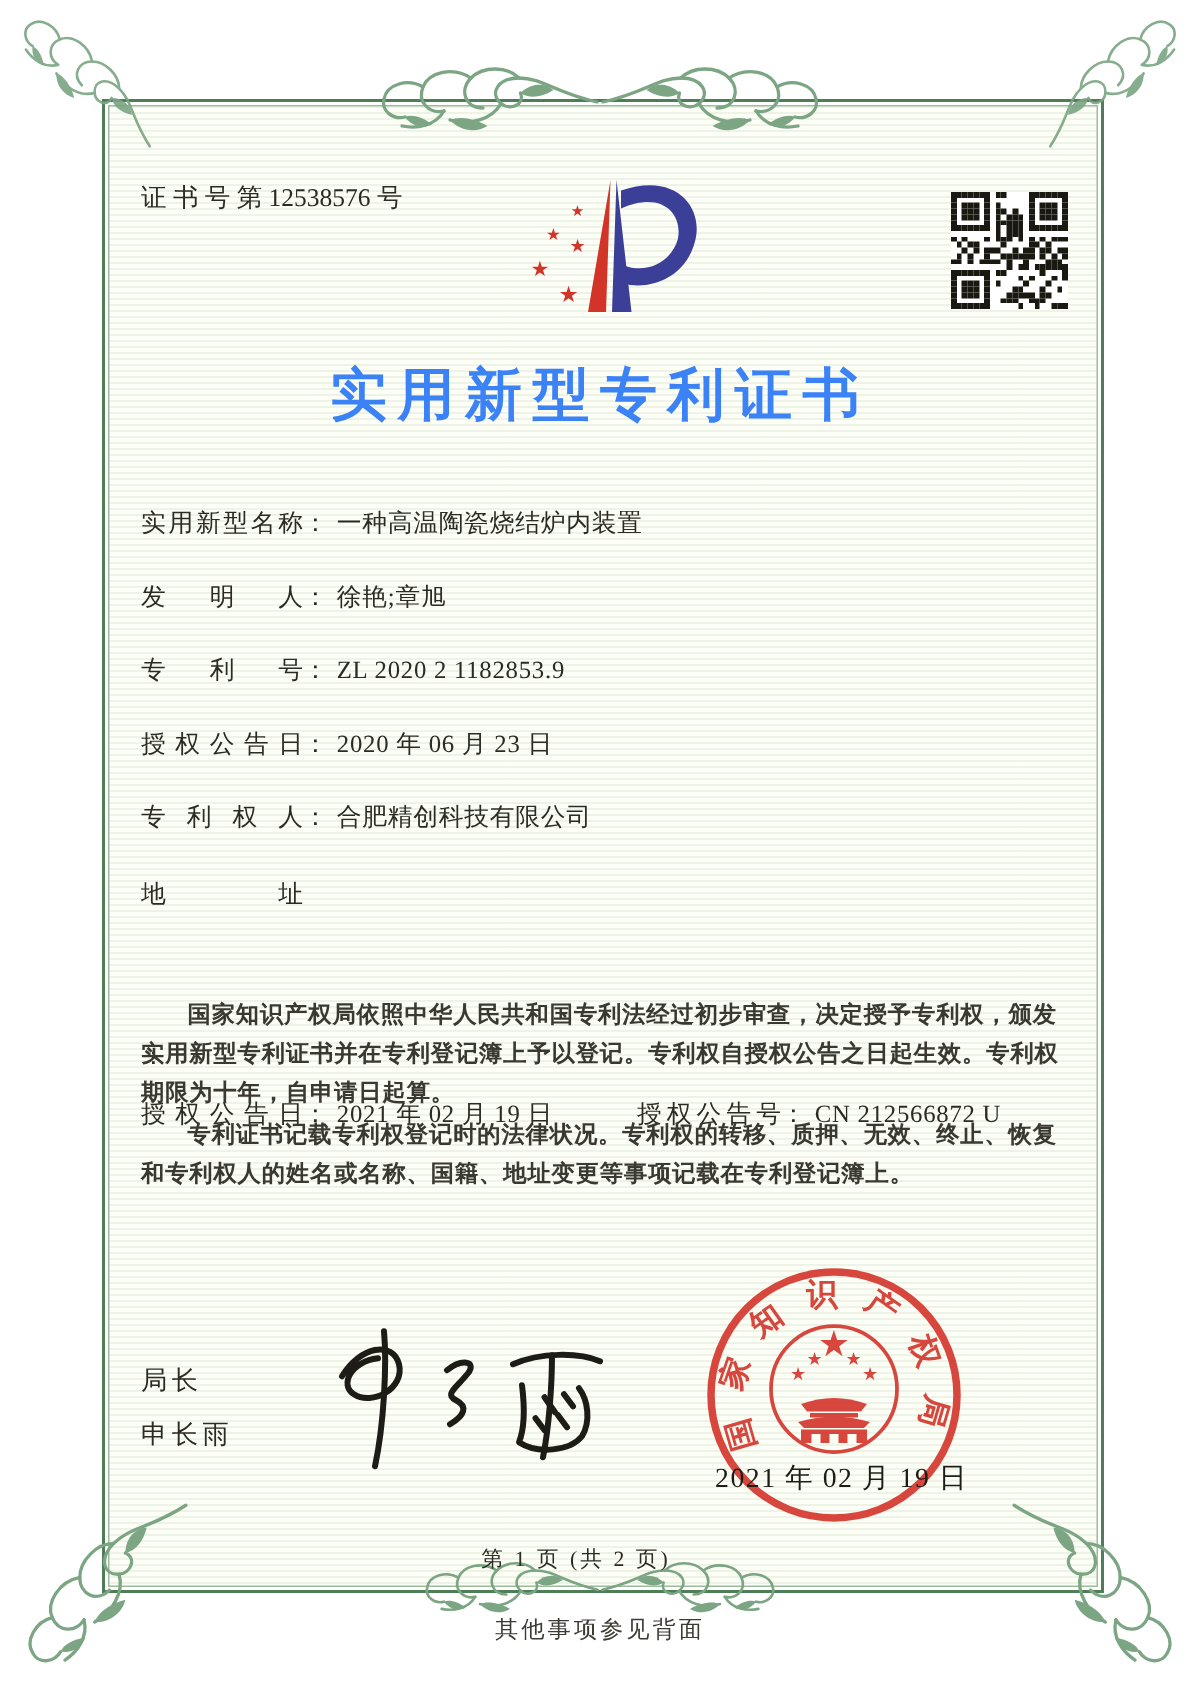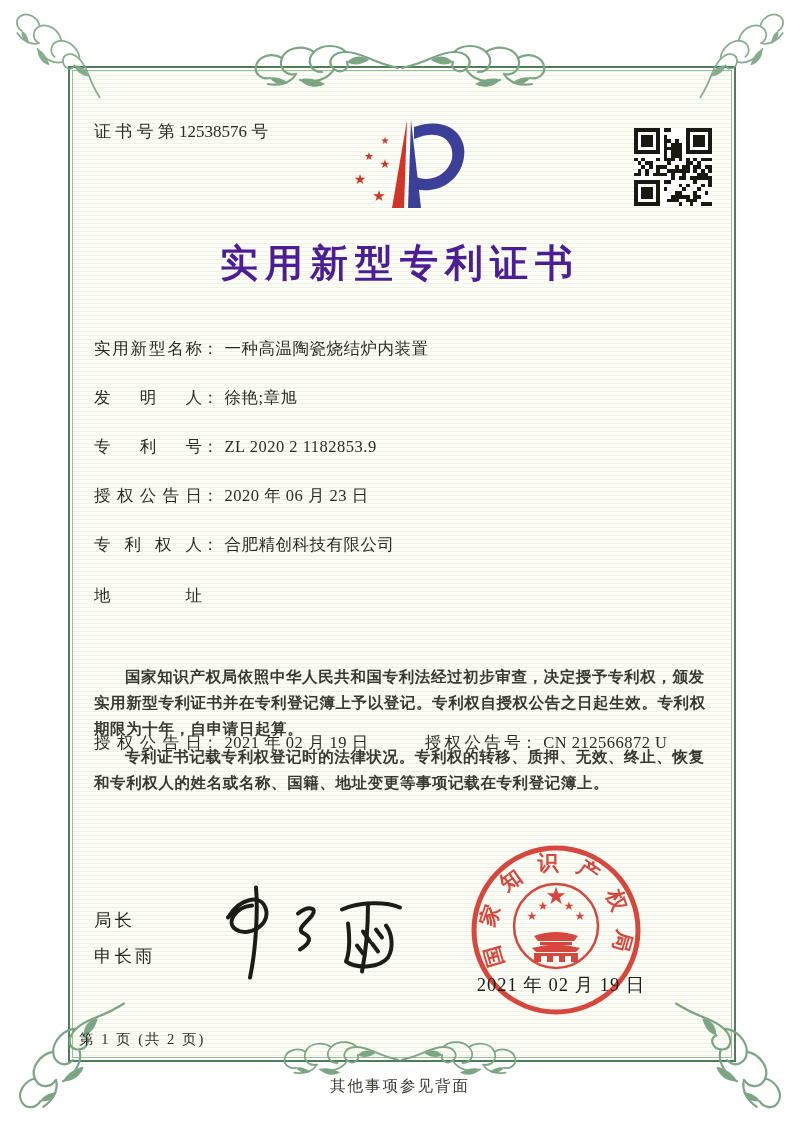--- a/index.html
+++ b/index.html
@@ -43,21 +43,21 @@
   .logo{position:absolute;left:348px;top:114px;width:128px;height:108px;}
   .qr{
     position:absolute;left:634px;top:128px;width:78px;height:78px;
     display:grid;grid-template-columns:repeat(21,1fr);grid-template-rows:repeat(21,1fr);
     background:#fff;
   }
   .qr b{display:block;}
   .qr b.on{background:var(--qr);}
   .title{
     position:absolute;left:68px;top:238px;width:664px;text-align:center;
-    font-size:38px;font-weight:bold;letter-spacing:7px;color:#4c1d95;
+    font-size:38px;font-weight:bold;letter-spacing:7px;color:#3b82f6;
   }
   
   .fields{position:absolute;left:94px;top:338px;width:616px;font-size:16.5px;}
   .field-row{display:flex;align-items:flex-start;margin-bottom:27px;line-height:22px;}
   .flabel{
     display:inline-block;width:108px;flex:0 0 108px;
     text-align:justify;text-align-last:justify;
   }
   .fcolon{flex:0 0 auto;margin-right:6px;}
   .fvalue{flex:1 1 auto;letter-spacing:.5px;}
@@ -76,21 +76,21 @@
   .sig-title{position:absolute;left:94px;top:908px;font-size:17.5px;letter-spacing:3px;}
   .sig-name{position:absolute;left:94px;top:944px;font-size:17.5px;letter-spacing:3px;}
   .sig-hand{position:absolute;left:200px;top:878px;width:230px;height:108px;}
   .seal{position:absolute;left:468px;top:842px;width:176px;height:176px;opacity:.92;}
   .seal-date{
     position:absolute;left:476px;top:972px;width:170px;text-align:center;
     font-size:18.5px;color:#1d1c16;letter-spacing:1px;
   }
   
   .page-footer{
-    position:absolute;left:79px;top:1030px;width:664px;
+    position:absolute;left:52px;top:1030px;width:664px;text-align:center;
     font-size:14.5px;letter-spacing:2px;
   }
   .back-note{
     position:absolute;left:0;top:1076px;width:800px;text-align:center;
     font-size:15.5px;letter-spacing:2px;color:#3c3b33;
   }
 </style>
 </head>
 <body>
 

